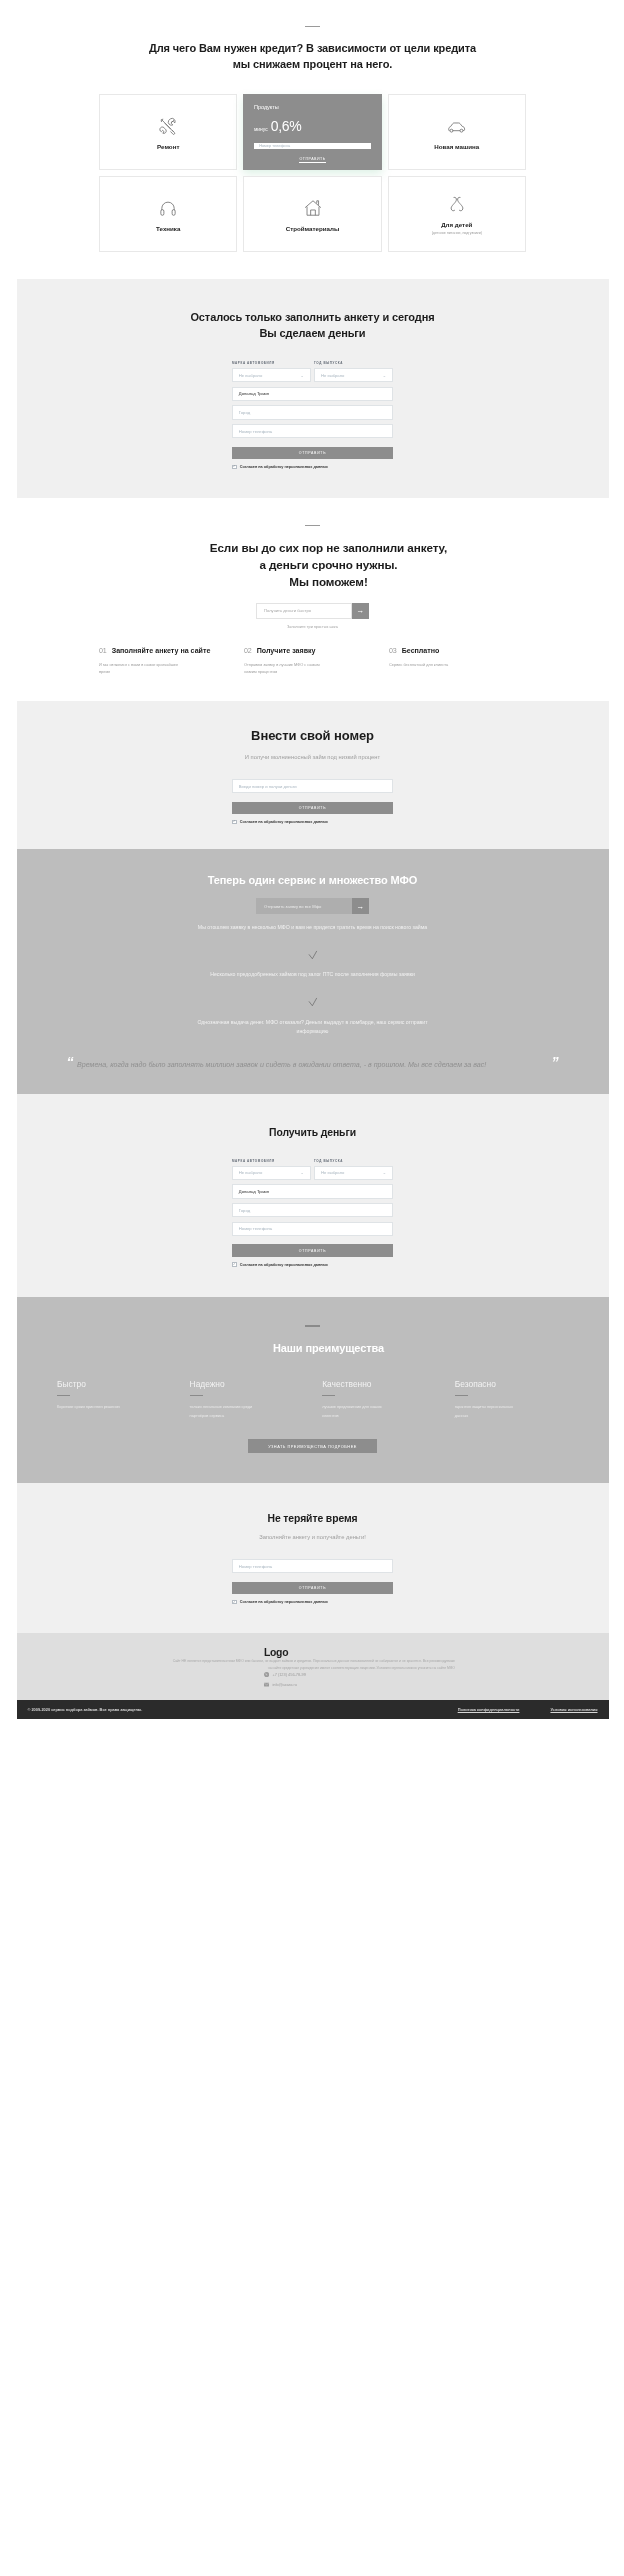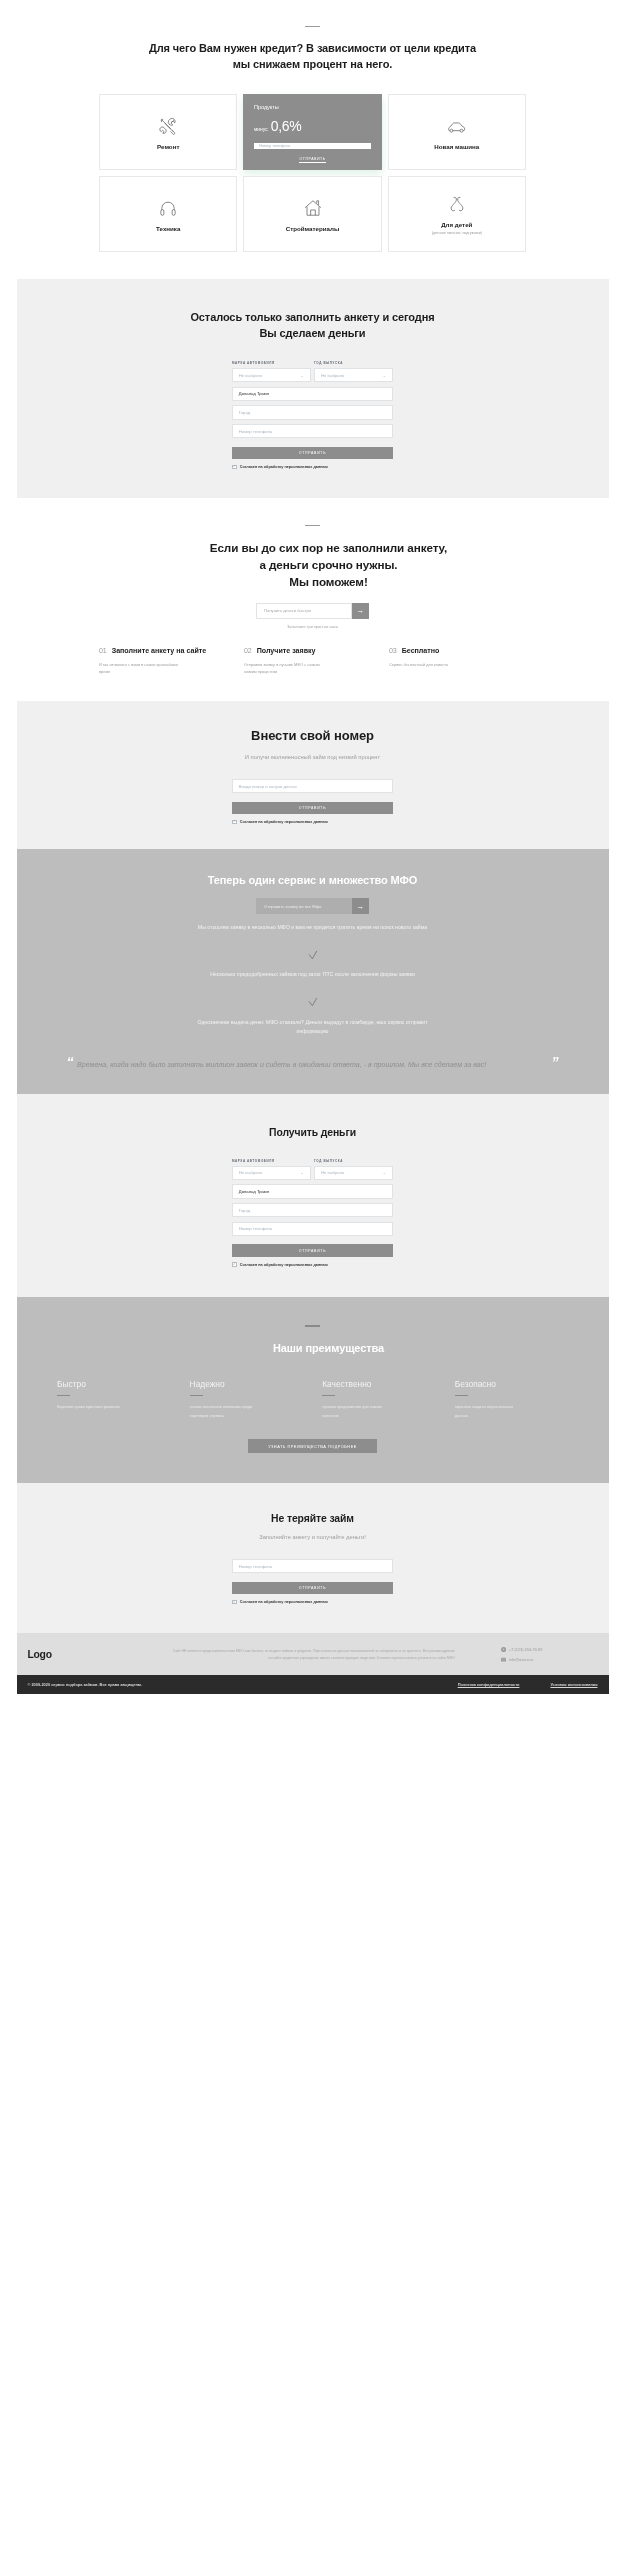--- a/index.html
+++ b/index.html
@@ -168,21 +168,21 @@
   .adv-btn {
     margin: 19.4px auto 0 auto; display: block; width: 129px; height: 13.6px;
     background: #8d8d8d; color: #fff; border: 0; cursor: pointer;
     font-size: 3.9px; letter-spacing: 0.5px; font-family: inherit;
   }
 
   
   .footer-main { background: #dedede; padding: 14.2px 0 13px 0; }
   .footer-grid {
     width: 570px; margin: 0 auto; display: flex;
-    align-items: center; justify-content: space-between;
+    align-items: center; justify-content: space-between; flex-direction: column;
   }
   .logo { font-size: 10.4px; font-weight: 700; color: #1f1f1f; letter-spacing: -0.3px; width: 97px; }
   .disclaimer { font-size: 3.4px; color: #a8a8a8; line-height: 2.05; text-align: right; width: 285px; }
   .contacts { width: 97px; display: flex; flex-direction: column; gap: 4.5px; }
   .contact { display: flex; align-items: center; gap: 3.2px; font-size: 3.9px; color: #9c9c9c; }
   .contact .cico { width: 5.2px; height: 5.2px; color: #9c9c9c; display: block; }
   .contact .cico svg { width: 100%; height: 100%; display: block; }
 
   .footer-bottom { background: #2b2b2b; padding: 7.1px 0; }
   .footer-bottom-grid {
@@ -325,21 +325,21 @@
       <button class="q-btn">
         <span>→</span>
       </button>
     </div>
     <div class="quick-note">Заполните три простых шага</div>
 
     <div class="steps">
       <div>
         <div class="step-top">
           <span class="step-num">01</span>
-          <span class="step-title">Заполните анкету на сайте</span>
+          <span class="step-title">Заполняйте анкету на сайте</span>
         </div>
         <div class="step-desc">И мы свяжемся с вами в самое кратчайшее время</div>
       </div>
       <div>
         <div class="step-top">
           <span class="step-num">02</span>
           <span class="step-title">Получите заявку</span>
         </div>
         <div class="step-desc">Отправим заявку в лучшие МФО с самым низким процентом</div>
       </div>
@@ -455,21 +455,21 @@
         <div class="adv-title">Безопасно</div>
         <div class="adv-rule"></div>
         <div class="adv-desc">гарантия защиты персональных данных</div>
       </div>
     </div>
 
     <button class="adv-btn">УЗНАТЬ ПРЕИМУЩЕСТВА ПОДРОБНЕЕ</button>
   </section>
 
   <section class="sec sec-light" style="padding:28.5px 0 28.5px 0;">
-    <h2 class="head" style="font-size:10.4px;">Не теряйте займ</h2>
+    <h2 class="head" style="font-size:10.4px;">Не теряйте время</h2>
     <div class="subhead">Заполняйте анкету и получайте деньги!</div>
 
     <div class="narrow-form">
       <div class="input">Номер телефона</div>
       <button class="btn-submit">ОТПРАВИТЬ</button>
       <div class="consent">
         <span class="cbx">✓</span>
         <span>Согласен на обработку персональных данных</span>
       </div>
     </div>

